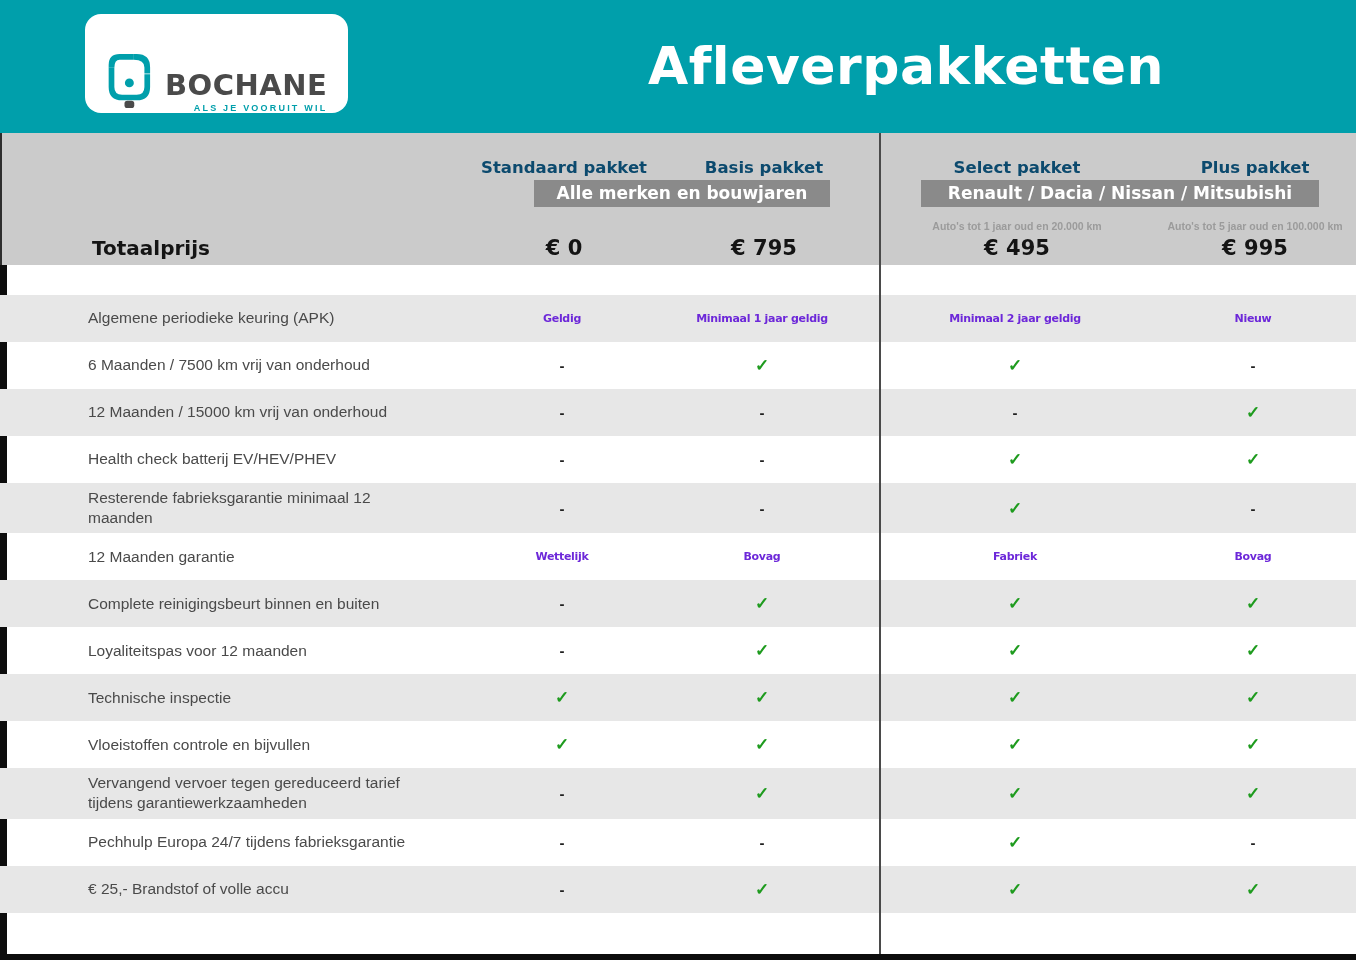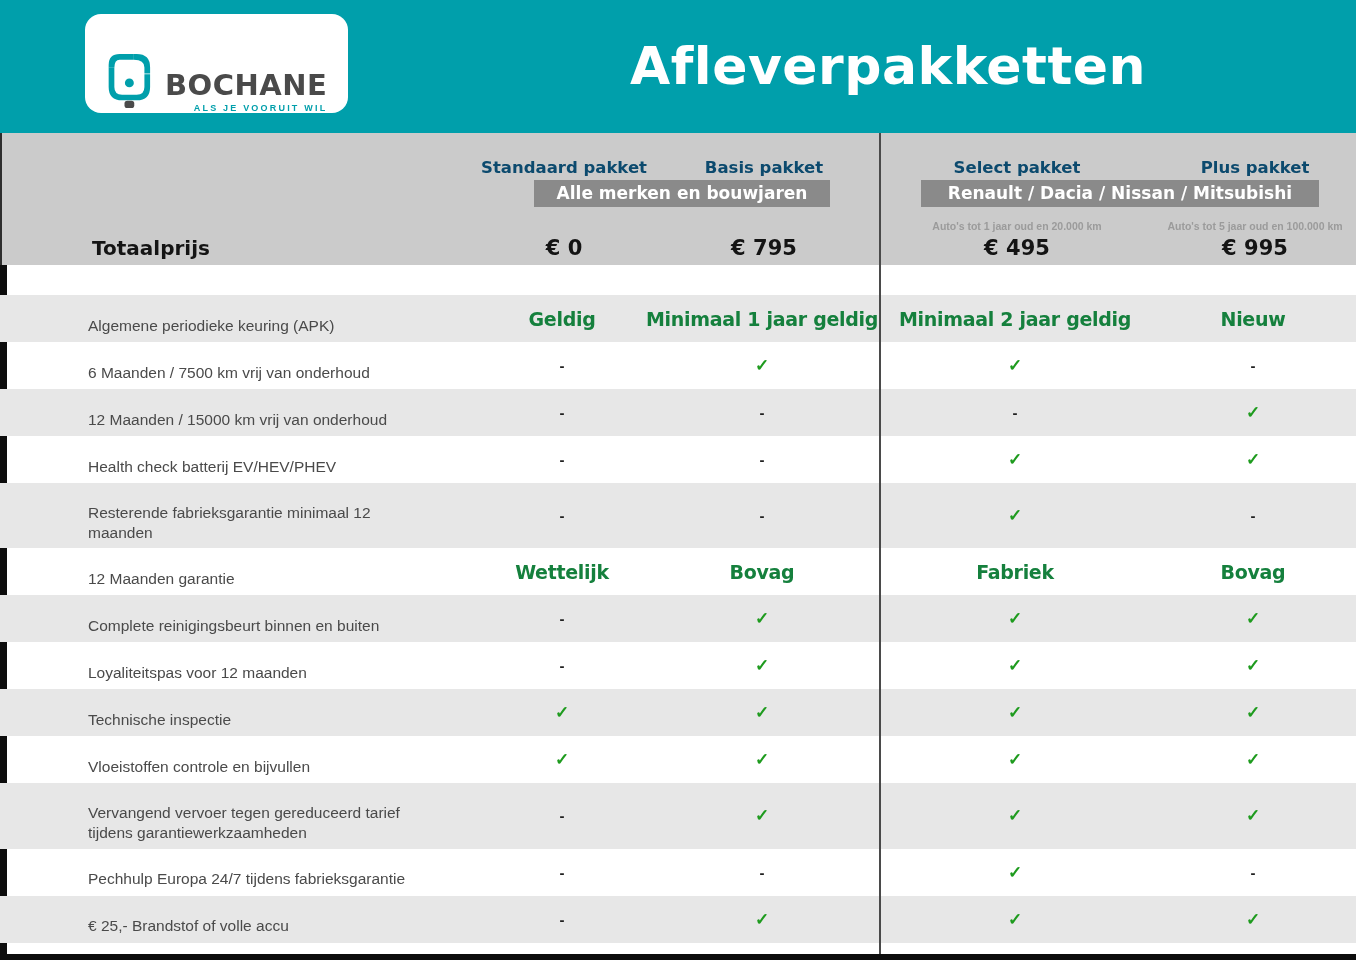--- a/index.html
+++ b/index.html
@@ -22,21 +22,21 @@
   .logo-text { margin-left:8px; display:flex; flex-direction:column; }
   .brand-name {
     font-family:"DejaVu Sans", sans-serif;
     font-size:29px; font-weight:bold; color:#4a4a4a; letter-spacing:0.5px; line-height:1;
   }
   .brand-tagline {
     font-size:9px; font-weight:bold; color:#009FAB; letter-spacing:2.2px;
     text-align:right; margin-top:3px;
   }
   .page-title {
-    position:absolute; left:630px; top:50%; transform:translateY(-52%);
+    position:absolute; left:648px; top:50%; transform:translateY(-52%);
     font-family:"DejaVu Sans", sans-serif;
     color:#ffffff; font-size:52px; font-weight:bold; letter-spacing:0.5px; white-space:nowrap;
   }
 
   
   .band, .row { grid-template-columns:480px 164px 236px 270px 206px; }
 
   
   .band {
     display:grid; grid-template-rows:46px 28px 24px 34px;
@@ -78,26 +78,26 @@
   }
   .bottom-strip { height:6px; background:#0d0d0d; flex:0 0 auto; }
 
   
   .rows { flex:0 0 auto; }
   .row { display:grid; min-height:47px; position:relative; align-items:center; }
   .row.gray { background:#E7E7E7; }
   .row.white { background:#ffffff; }
   .cell.label {
     grid-column:1; padding:5px 58px 5px 88px;
-    font-size:15.5px; color:#4a4a4a; line-height:1.3;margin-top:15px;
+    font-size:15.5px; color:#4a4a4a; line-height:1.3;
   }
   .cell.val { text-align:center; }
   .val.gtext {
-    color:#15803d; font-family:"DejaVu Sans", sans-serif;
-    font-weight:bold; font-size:19px; letter-spacing:-0.3px; white-space:nowrap;
+    color:#6d28d9; font-family:"DejaVu Sans", sans-serif;
+    font-weight:bold; font-size:11px; letter-spacing:-0.3px; white-space:nowrap;
   }
   .val.check { color:#1E9B1E; font-size:17px; font-weight:bold; }
   .val.dash { color:#1f1f1f; font-weight:bold; font-size:15px; }
 
   
   .divider {
     position:absolute; left:879px; top:133px; bottom:6px; width:2px;
     background:#4a4a4a; z-index:5;
   }
 </style>

